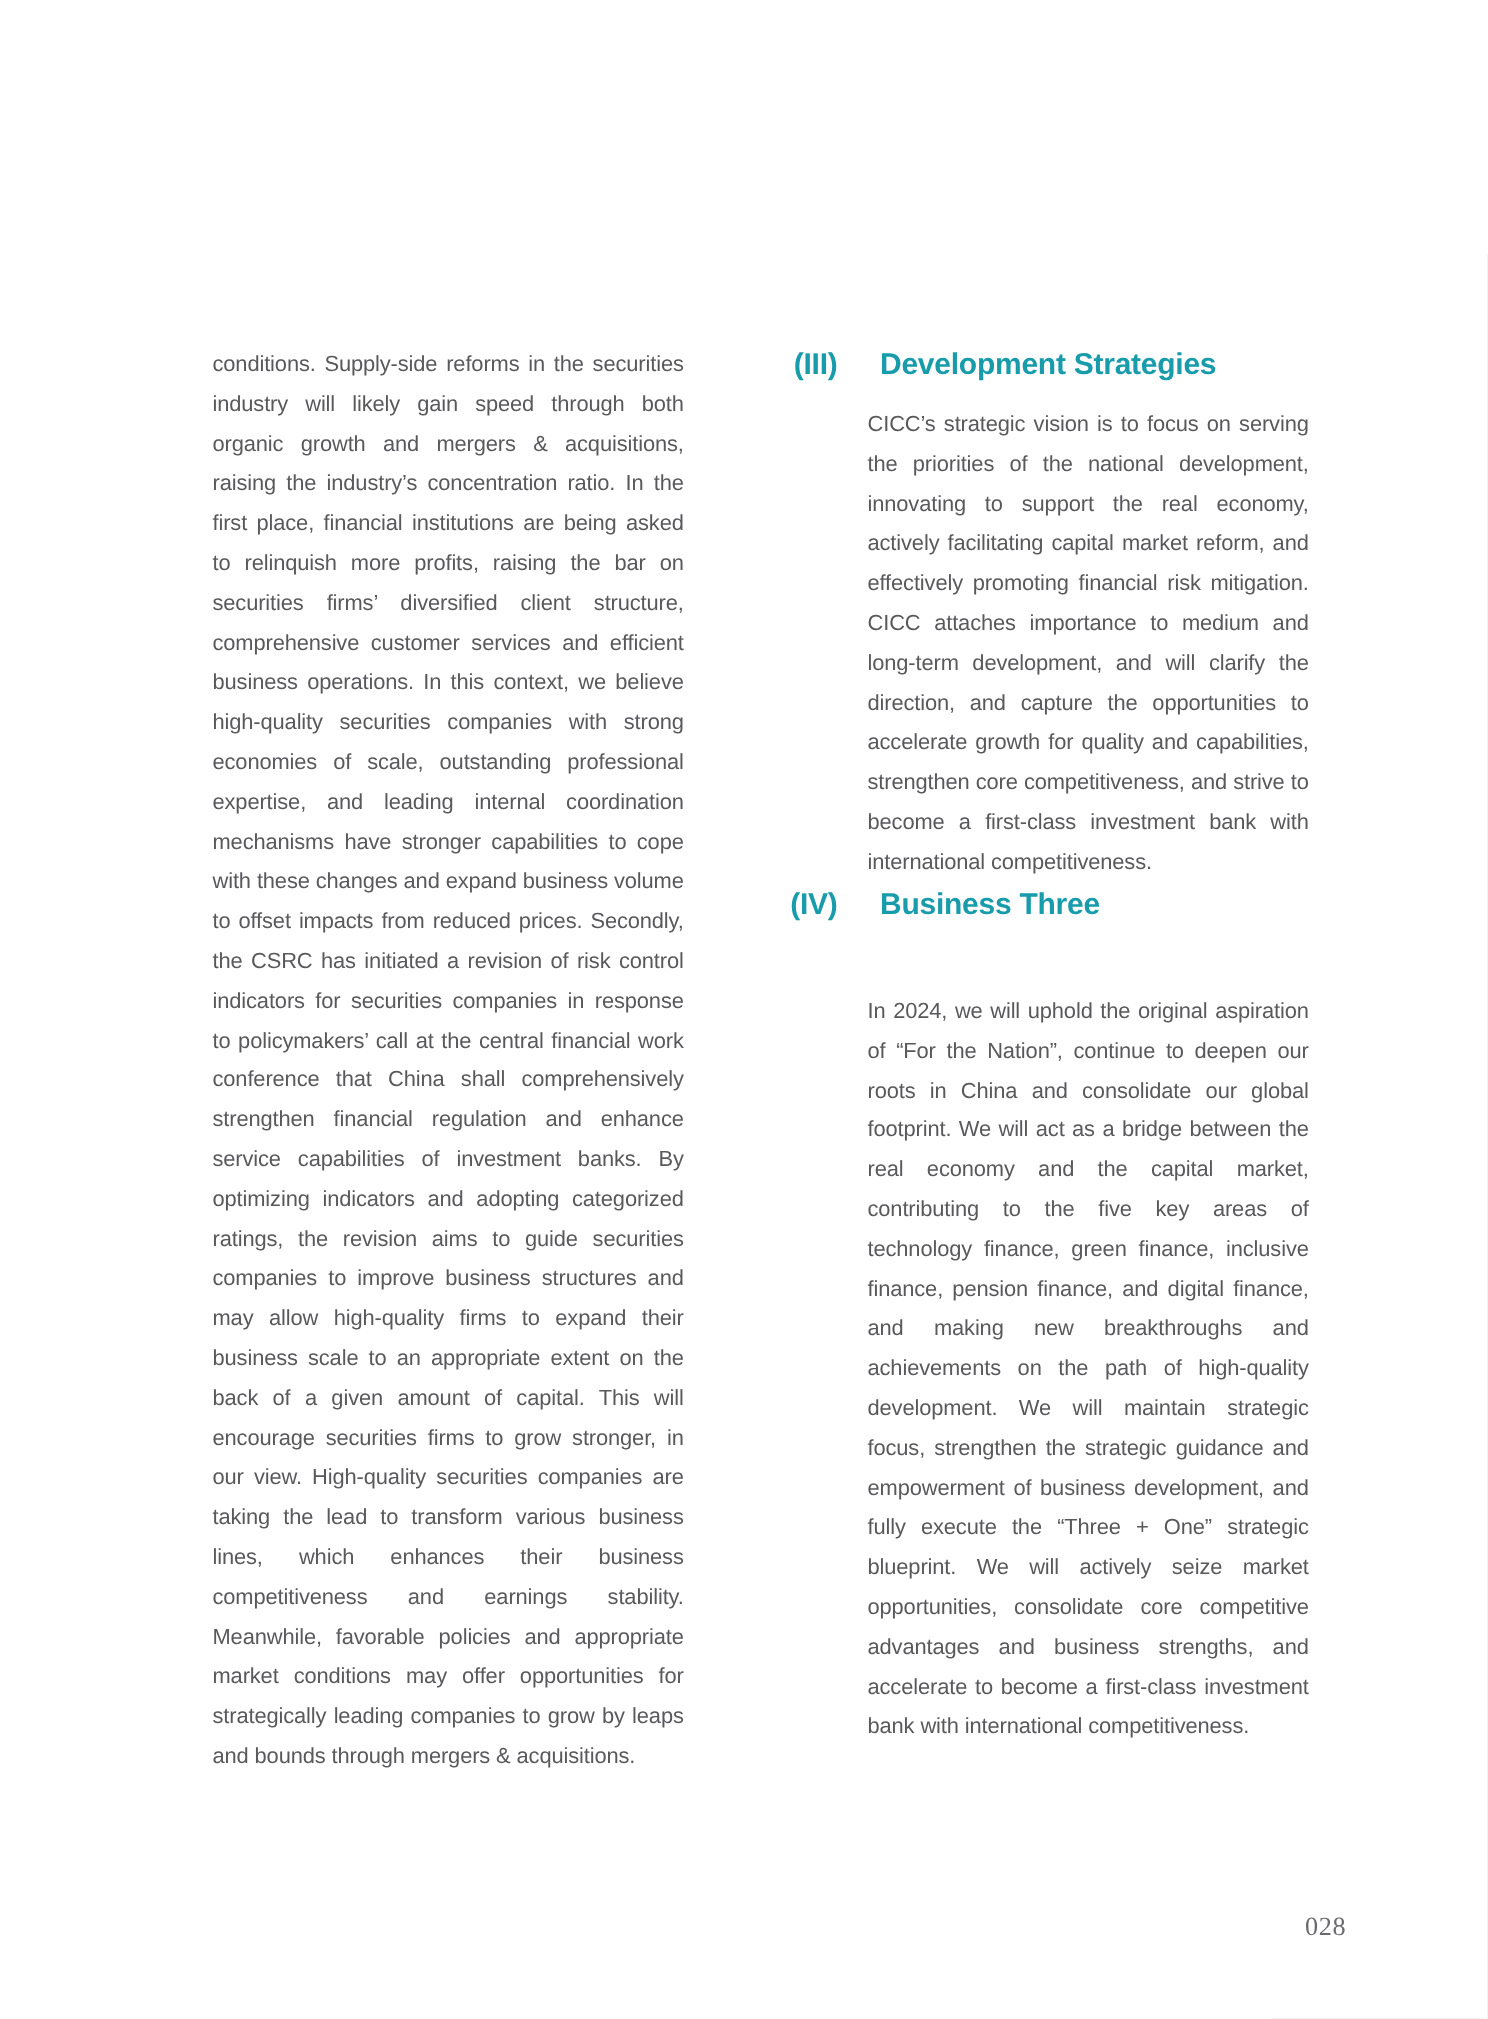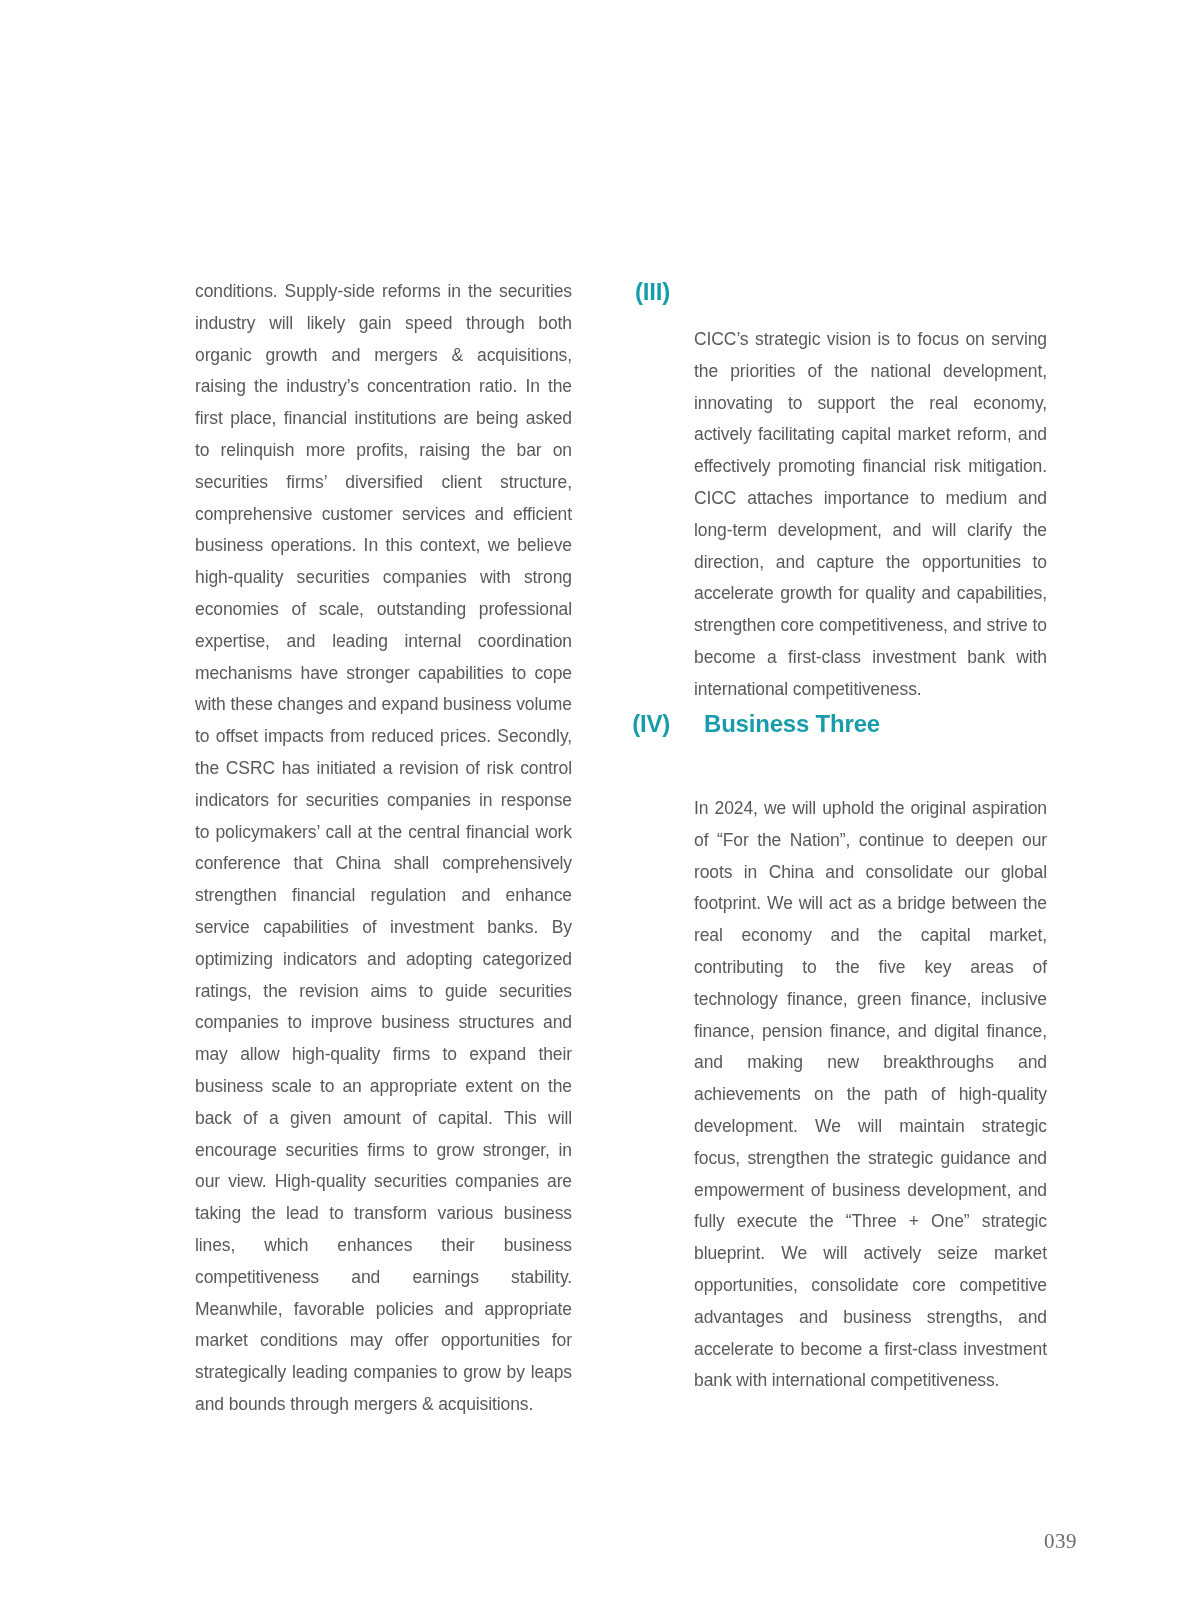--- a/index.html
+++ b/index.html
@@ -51,21 +51,21 @@
   
   .body-text {
     font-size: 17.5px;
     line-height: 31.8px;
     color: #59595c;
     letter-spacing: -0.1px;
     text-align: justify;
   }
   .left-col {
     position: absolute;
-    left: 195px;
+    left: 170px;
     top: 276px;
     width: 377px;
   }
   .sec-para {
     position: absolute;
     left: 694px;
     width: 353px;
   }
   .sec-para-iii { top: 324px; }
   .sec-para-iv  { top: 793px; }
@@ -106,26 +106,27 @@
 </head>
 <body>
 
 <div class="page">
 
 
   <div class="left-col body-text">conditions. Supply-side reforms in the securities industry will likely gain speed through both organic growth and mergers &amp; acquisitions, raising the industry’s concentration ratio. In the first place, financial institutions are being asked to relinquish more profits, raising the bar on securities firms’ diversified client structure, comprehensive customer services and efficient business operations. In this context, we believe high-quality securities companies with strong economies of scale, outstanding professional expertise, and leading internal coordination mechanisms have stronger capabilities to cope with these changes and expand business volume to offset impacts from reduced prices. Secondly, the CSRC has initiated a revision of risk control indicators for securities companies in response to policymakers’ call at the central financial work conference that China shall comprehensively strengthen financial regulation and enhance service capabilities of investment banks. By optimizing indicators and adopting categorized ratings, the revision aims to guide securities companies to improve business structures and may allow high-quality firms to expand their business scale to an appropriate extent on the back of a given amount of capital. This will encourage securities firms to grow stronger, in our view. High-quality securities companies are taking the lead to transform various business lines, which enhances their business competitiveness and earnings stability. Meanwhile, favorable policies and appropriate market conditions may offer opportunities for strategically leading companies to grow by leaps and bounds through mergers &amp; acquisitions.</div>
 
   <div class="sec-heading sec-heading-iii">
     <span class="sec-num">(III)</span>
+    <span class="sec-title">Development Strategies</span>
   </div>
 
   <div class="sec-para sec-para-iii body-text">CICC’s strategic vision is to focus on serving the priorities of the national development, innovating to support the real economy, actively facilitating capital market reform, and effectively promoting financial risk mitigation. CICC attaches importance to medium and long-term development, and will clarify the direction, and capture the opportunities to accelerate growth for quality and capabilities, strengthen core competitiveness, and strive to become a first-class investment bank with international competitiveness.</div>
 
   <div class="sec-heading sec-heading-iv">
     <span class="sec-num">(IV)</span>
     <span class="sec-title">Business Three</span>
   </div>
 
   <div class="sec-para sec-para-iv body-text">In 2024, we will uphold the original aspiration of “For the Nation”, continue to deepen our roots in China and consolidate our global footprint. We will act as a bridge between the real economy and the capital market, contributing to the five key areas of technology finance, green finance, inclusive finance, pension finance, and digital finance, and making new breakthroughs and achievements on the path of high-quality development. We will maintain strategic focus, strengthen the strategic guidance and empowerment of business development, and fully execute the “Three + One” strategic blueprint. We will actively seize market opportunities, consolidate core competitive advantages and business strengths, and accelerate to become a first-class investment bank with international competitiveness.</div>
 
-  <div class="page-number">039</div>
+  <div class="page-number">028</div>
 
 </div>
 
 </body></html>

